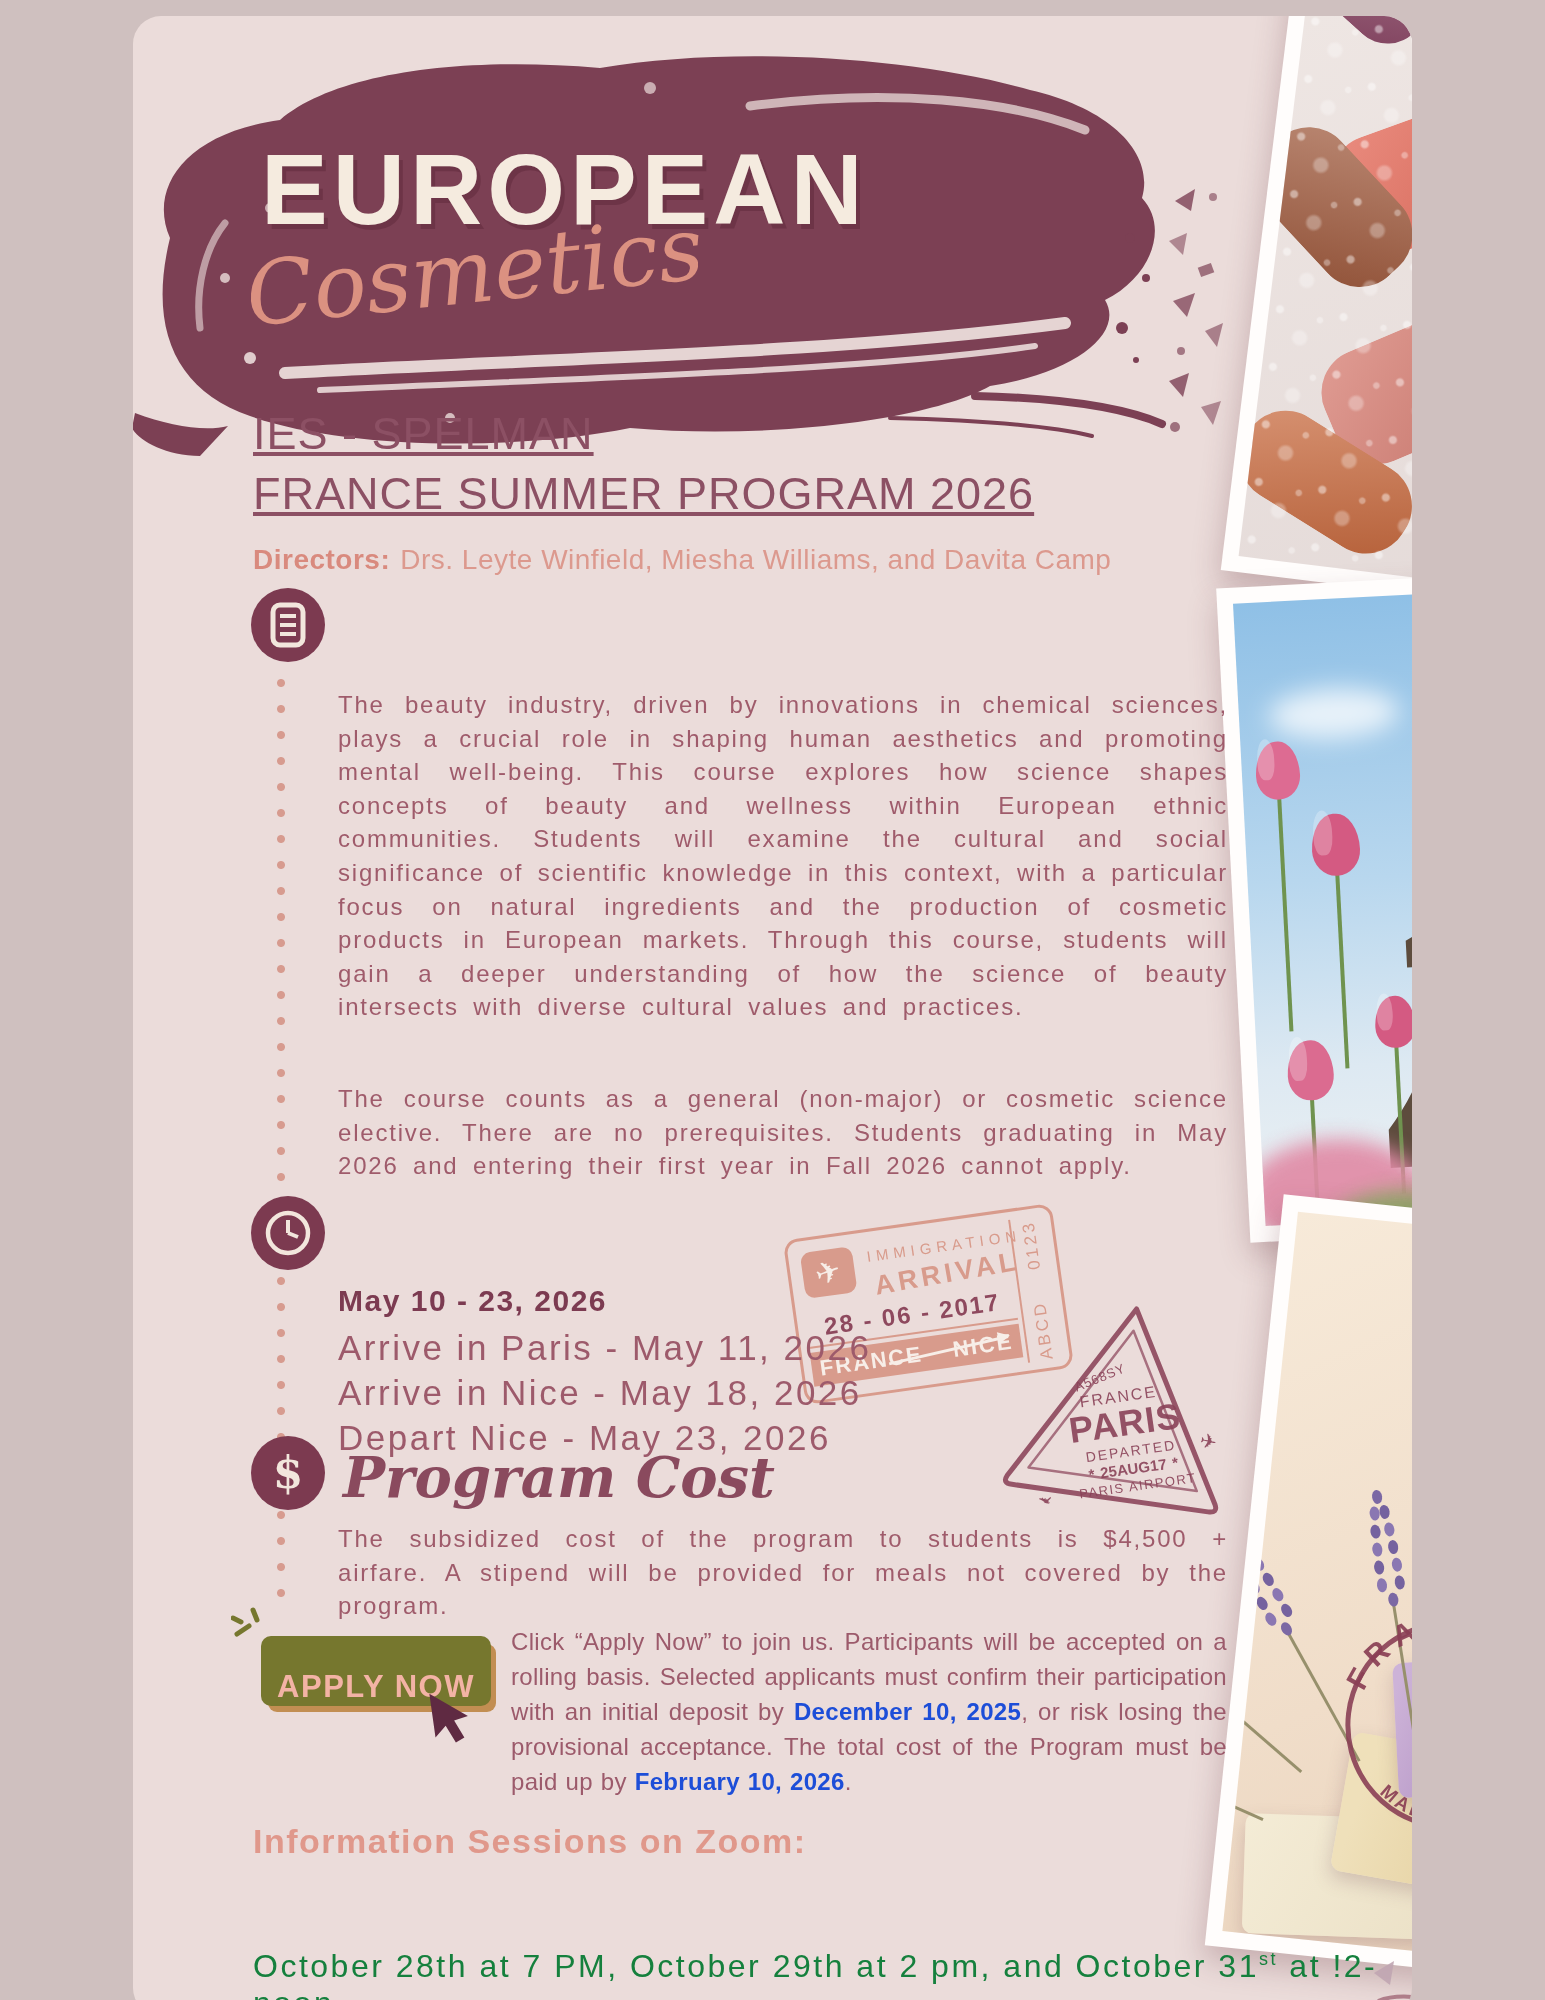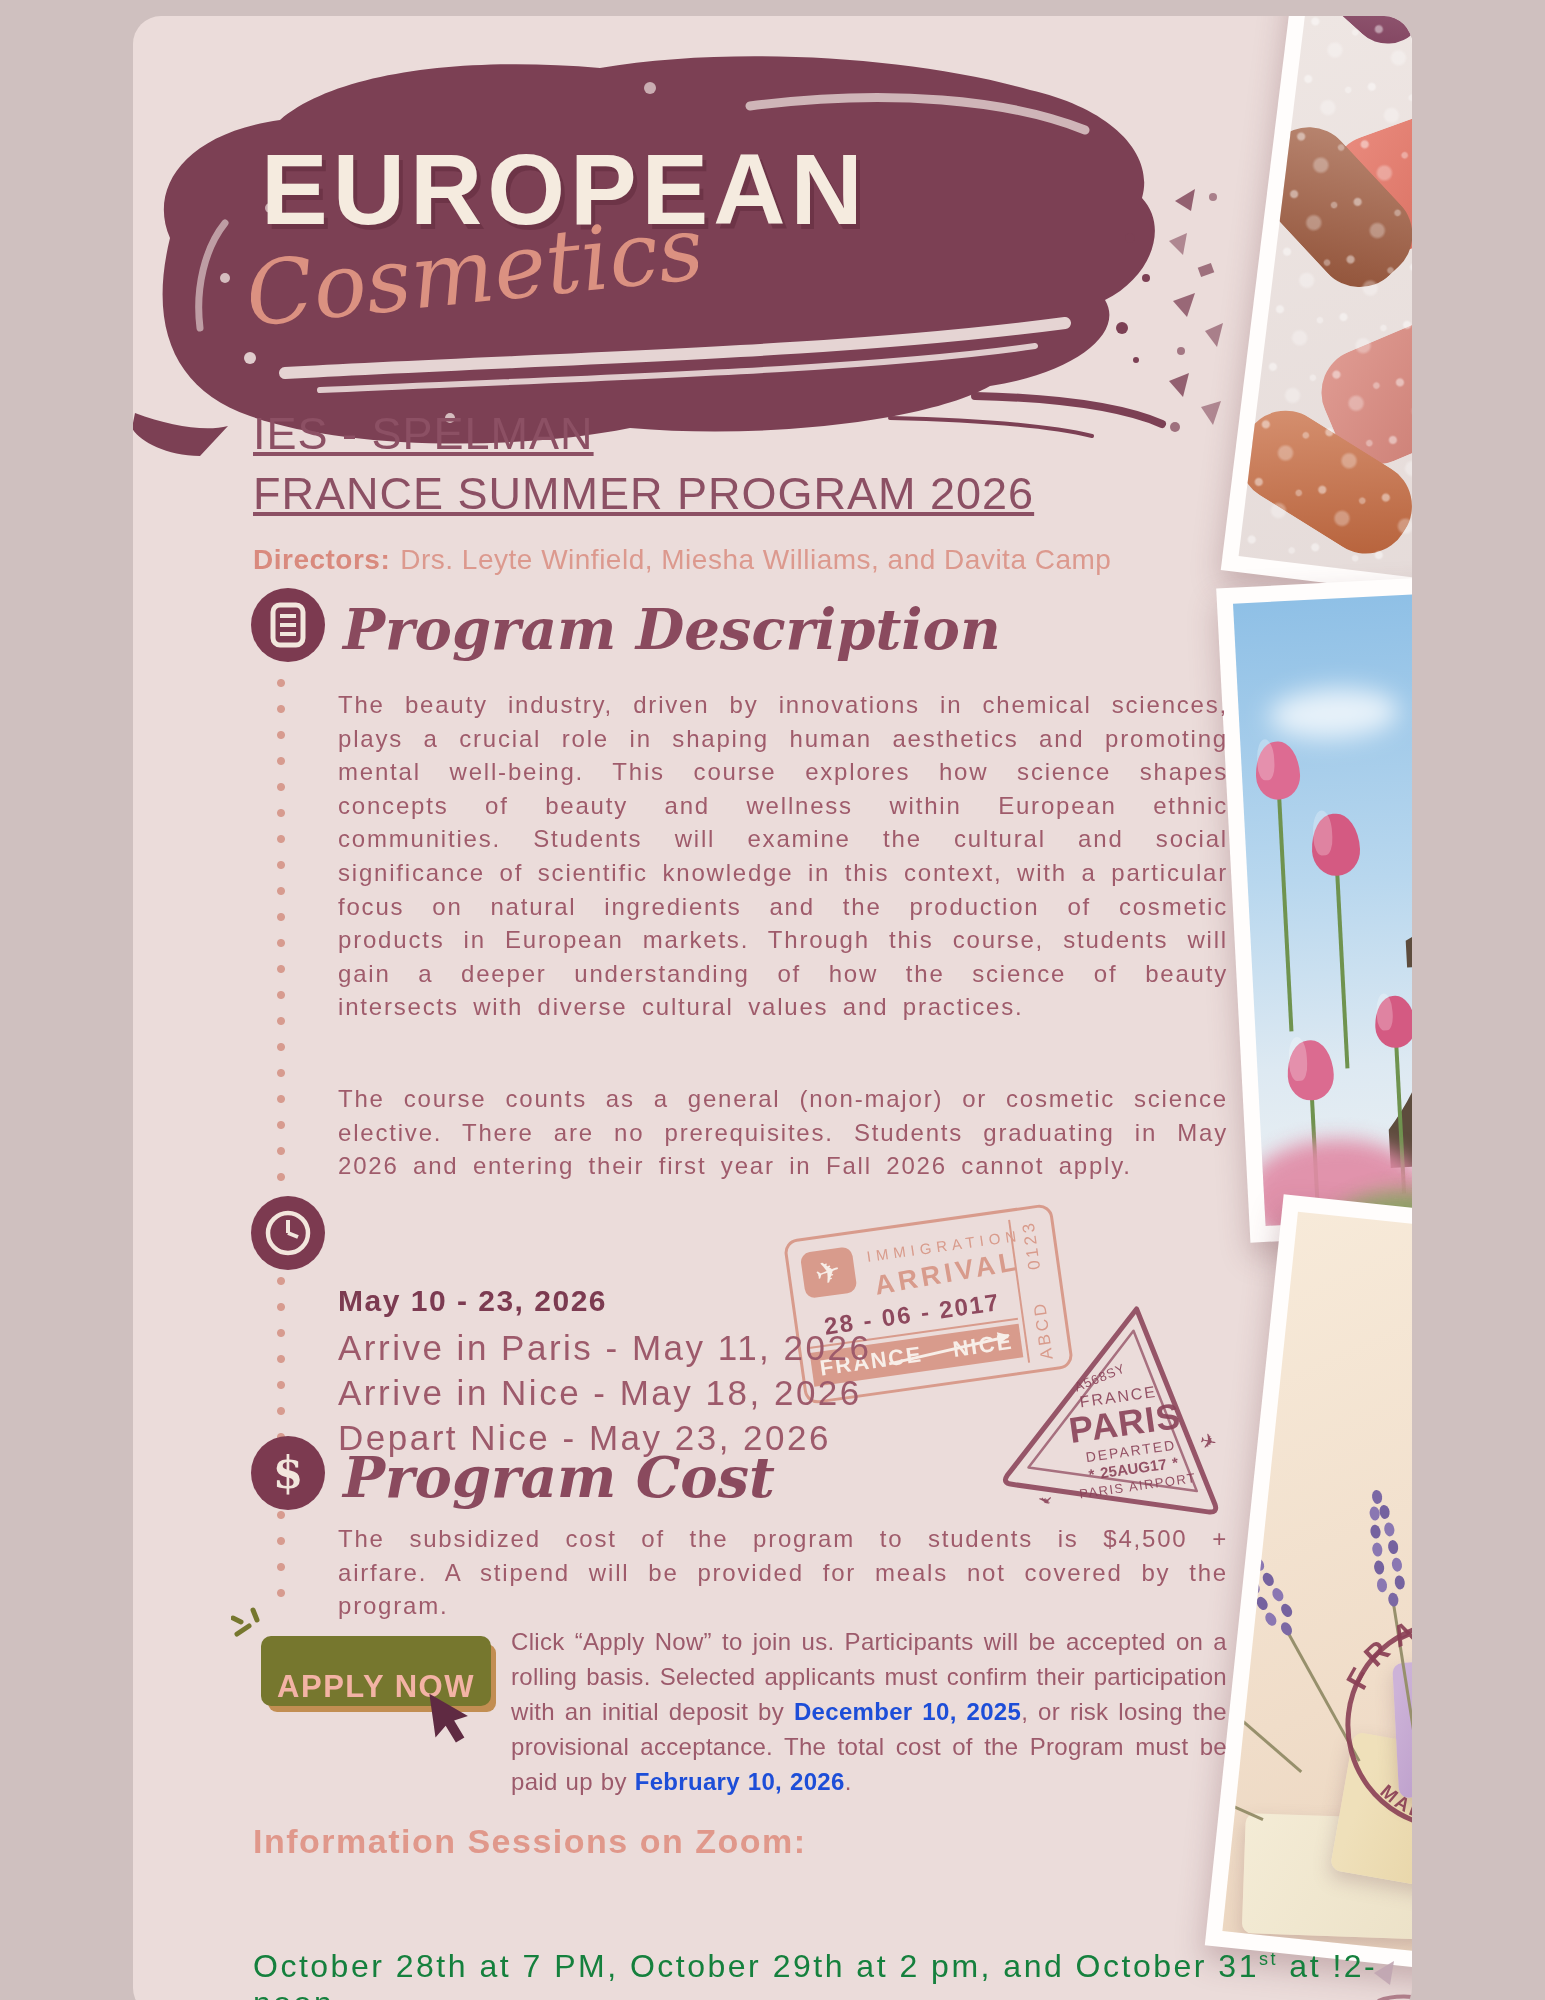--- a/index.html
+++ b/index.html
@@ -308,21 +308,20 @@
 
   <div id="dotline" class="abs z3"></div>
 
   <svg id="desc-icon" class="abs z4 sec-icon" viewBox="0 0 74 74">
     <circle cx="37" cy="37" r="37" fill="#7c3a50"></circle>
     <rect x="22" y="17" width="30" height="40" rx="7" fill="none" stroke="#f2e6dc" stroke-width="5"></rect>
     <line x1="29" y1="28" x2="45" y2="28" stroke="#f2e6dc" stroke-width="4"></line>
     <line x1="29" y1="37" x2="45" y2="37" stroke="#f2e6dc" stroke-width="4"></line>
     <line x1="29" y1="46" x2="45" y2="46" stroke="#f2e6dc" stroke-width="4"></line>
   </svg>
-  <div id="desc-heading" class="abs z5 sec-heading">Program Description</div>
   <div id="para1" class="abs z5 bodytext">The beauty industry, driven by innovations in chemical sciences, plays a crucial role in shaping human aesthetics and promoting mental well-being. This course explores how science shapes concepts of beauty and wellness within European ethnic communities. Students will examine the cultural and social significance of scientific knowledge in this context, with a particular focus on natural ingredients and the production of cosmetic products in European markets. Through this course, students will gain a deeper understanding of how the science of beauty intersects with diverse cultural values and practices.</div>
   <div id="para2" class="abs z5 bodytext">The course counts as a general (non-major) or cosmetic science elective.  There are no prerequisites. Students graduating in May 2026 and entering their first year in Fall 2026 cannot apply.</div>
 
   <svg id="dur-icon" class="abs z4 sec-icon" viewBox="0 0 74 74">
     <circle cx="37" cy="37" r="37" fill="#7c3a50"></circle>
     <circle cx="37" cy="37" r="20" fill="none" stroke="#f2e6dc" stroke-width="4.5"></circle>
     <line x1="37" y1="37" x2="37" y2="24" stroke="#f2e6dc" stroke-width="4"></line>
     <line x1="37" y1="37" x2="47" y2="41" stroke="#f2e6dc" stroke-width="4"></line>
   </svg>
   <div id="dur-range" class="abs z5">May 10 - 23, 2026</div>

